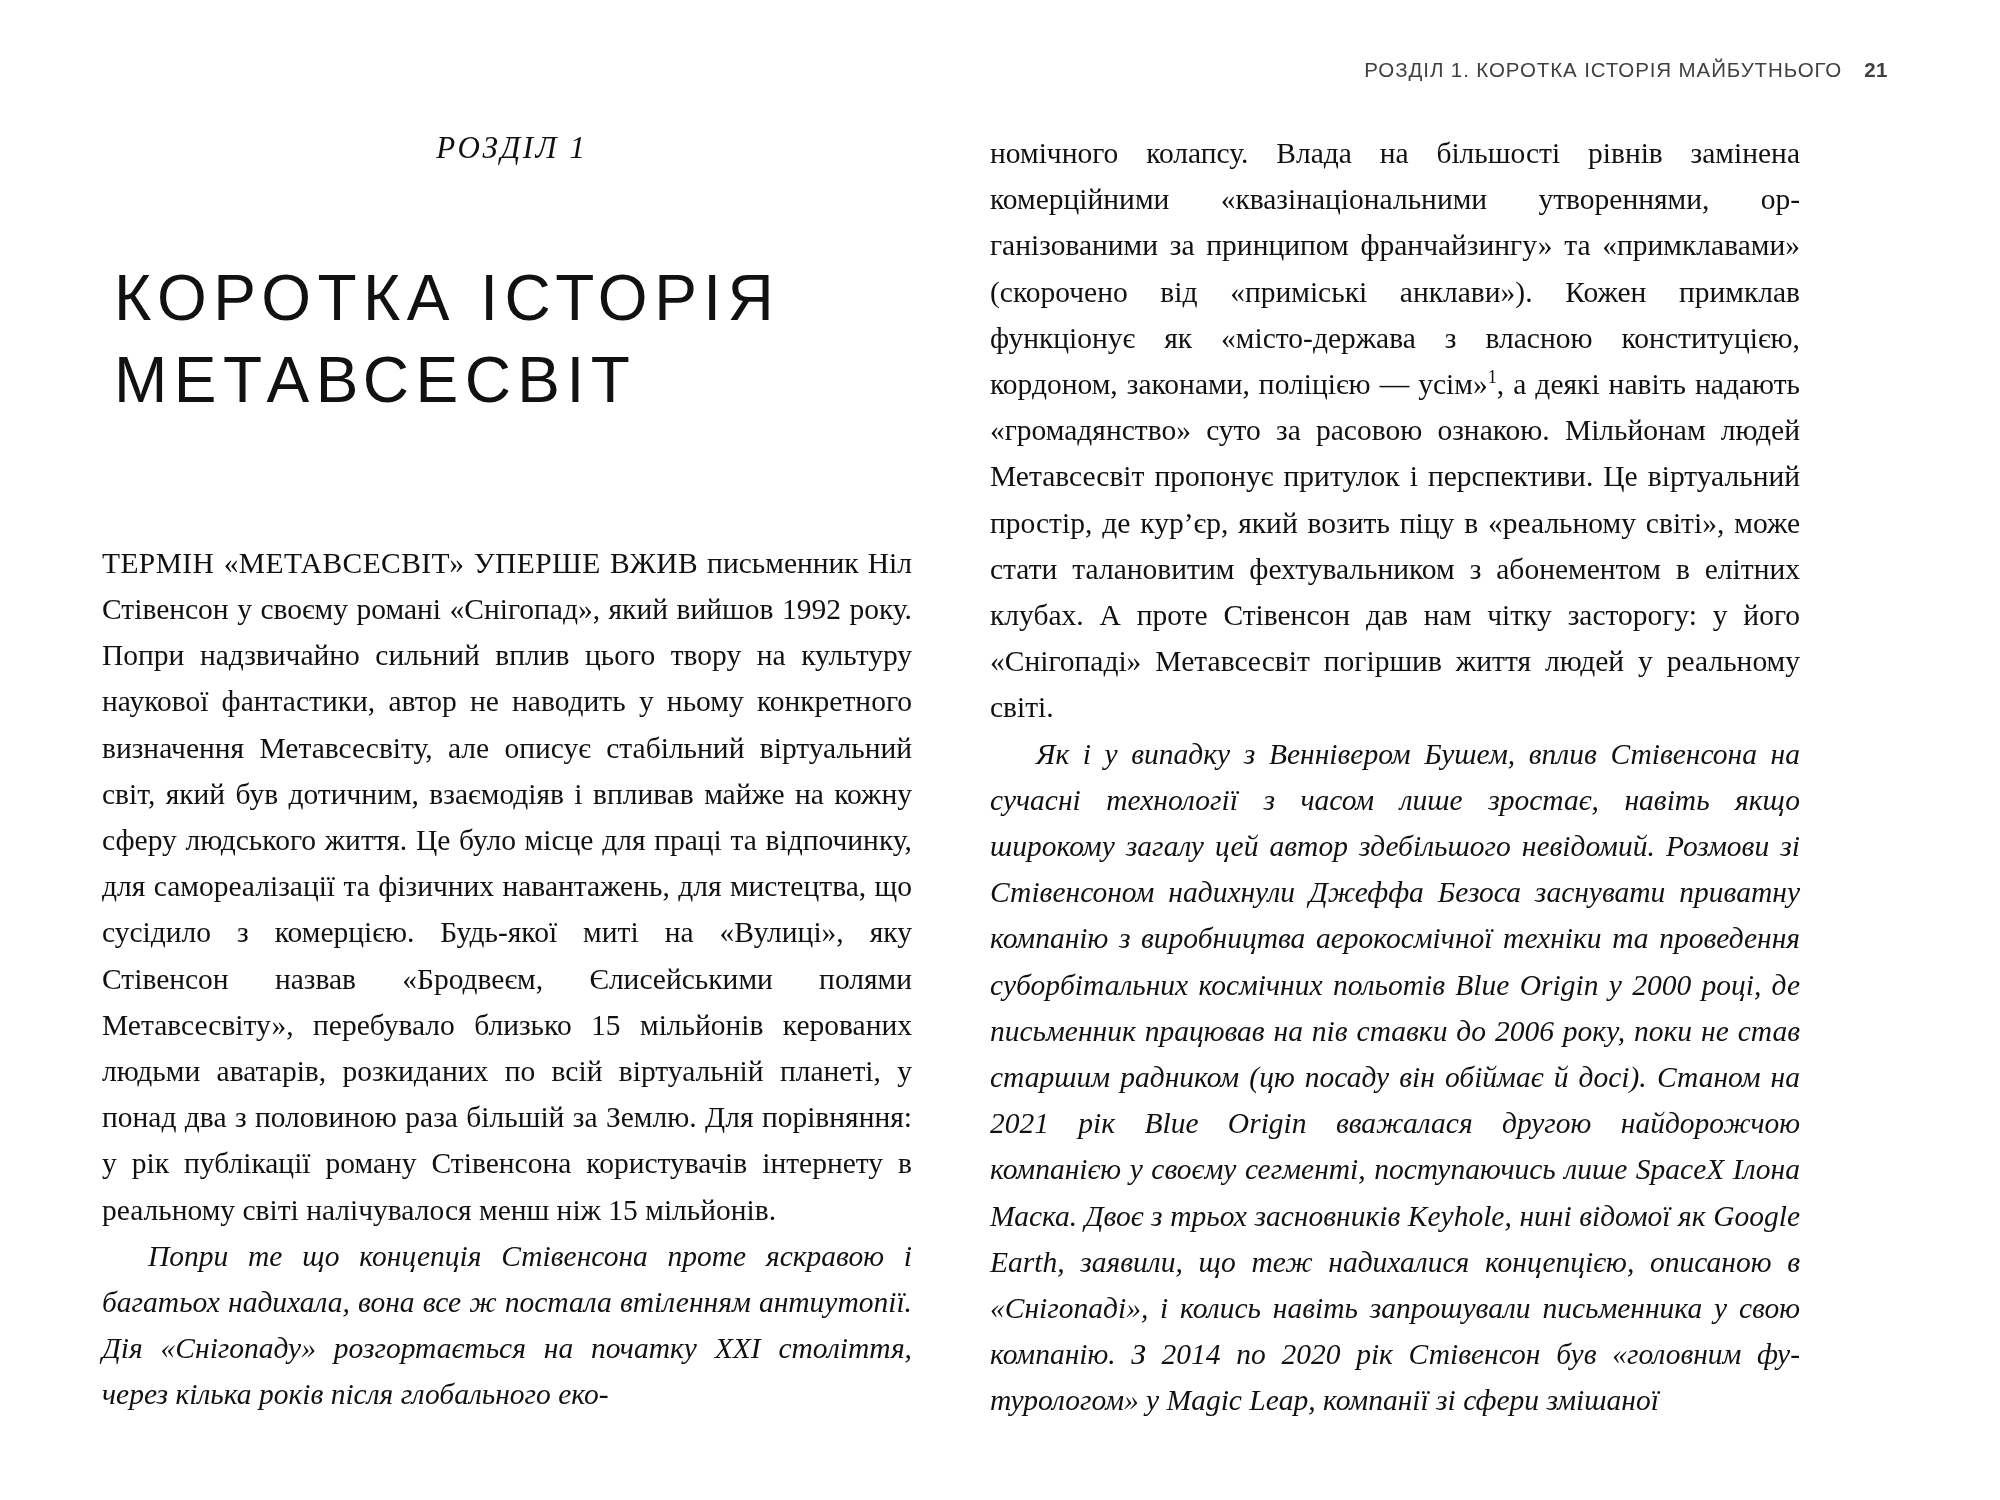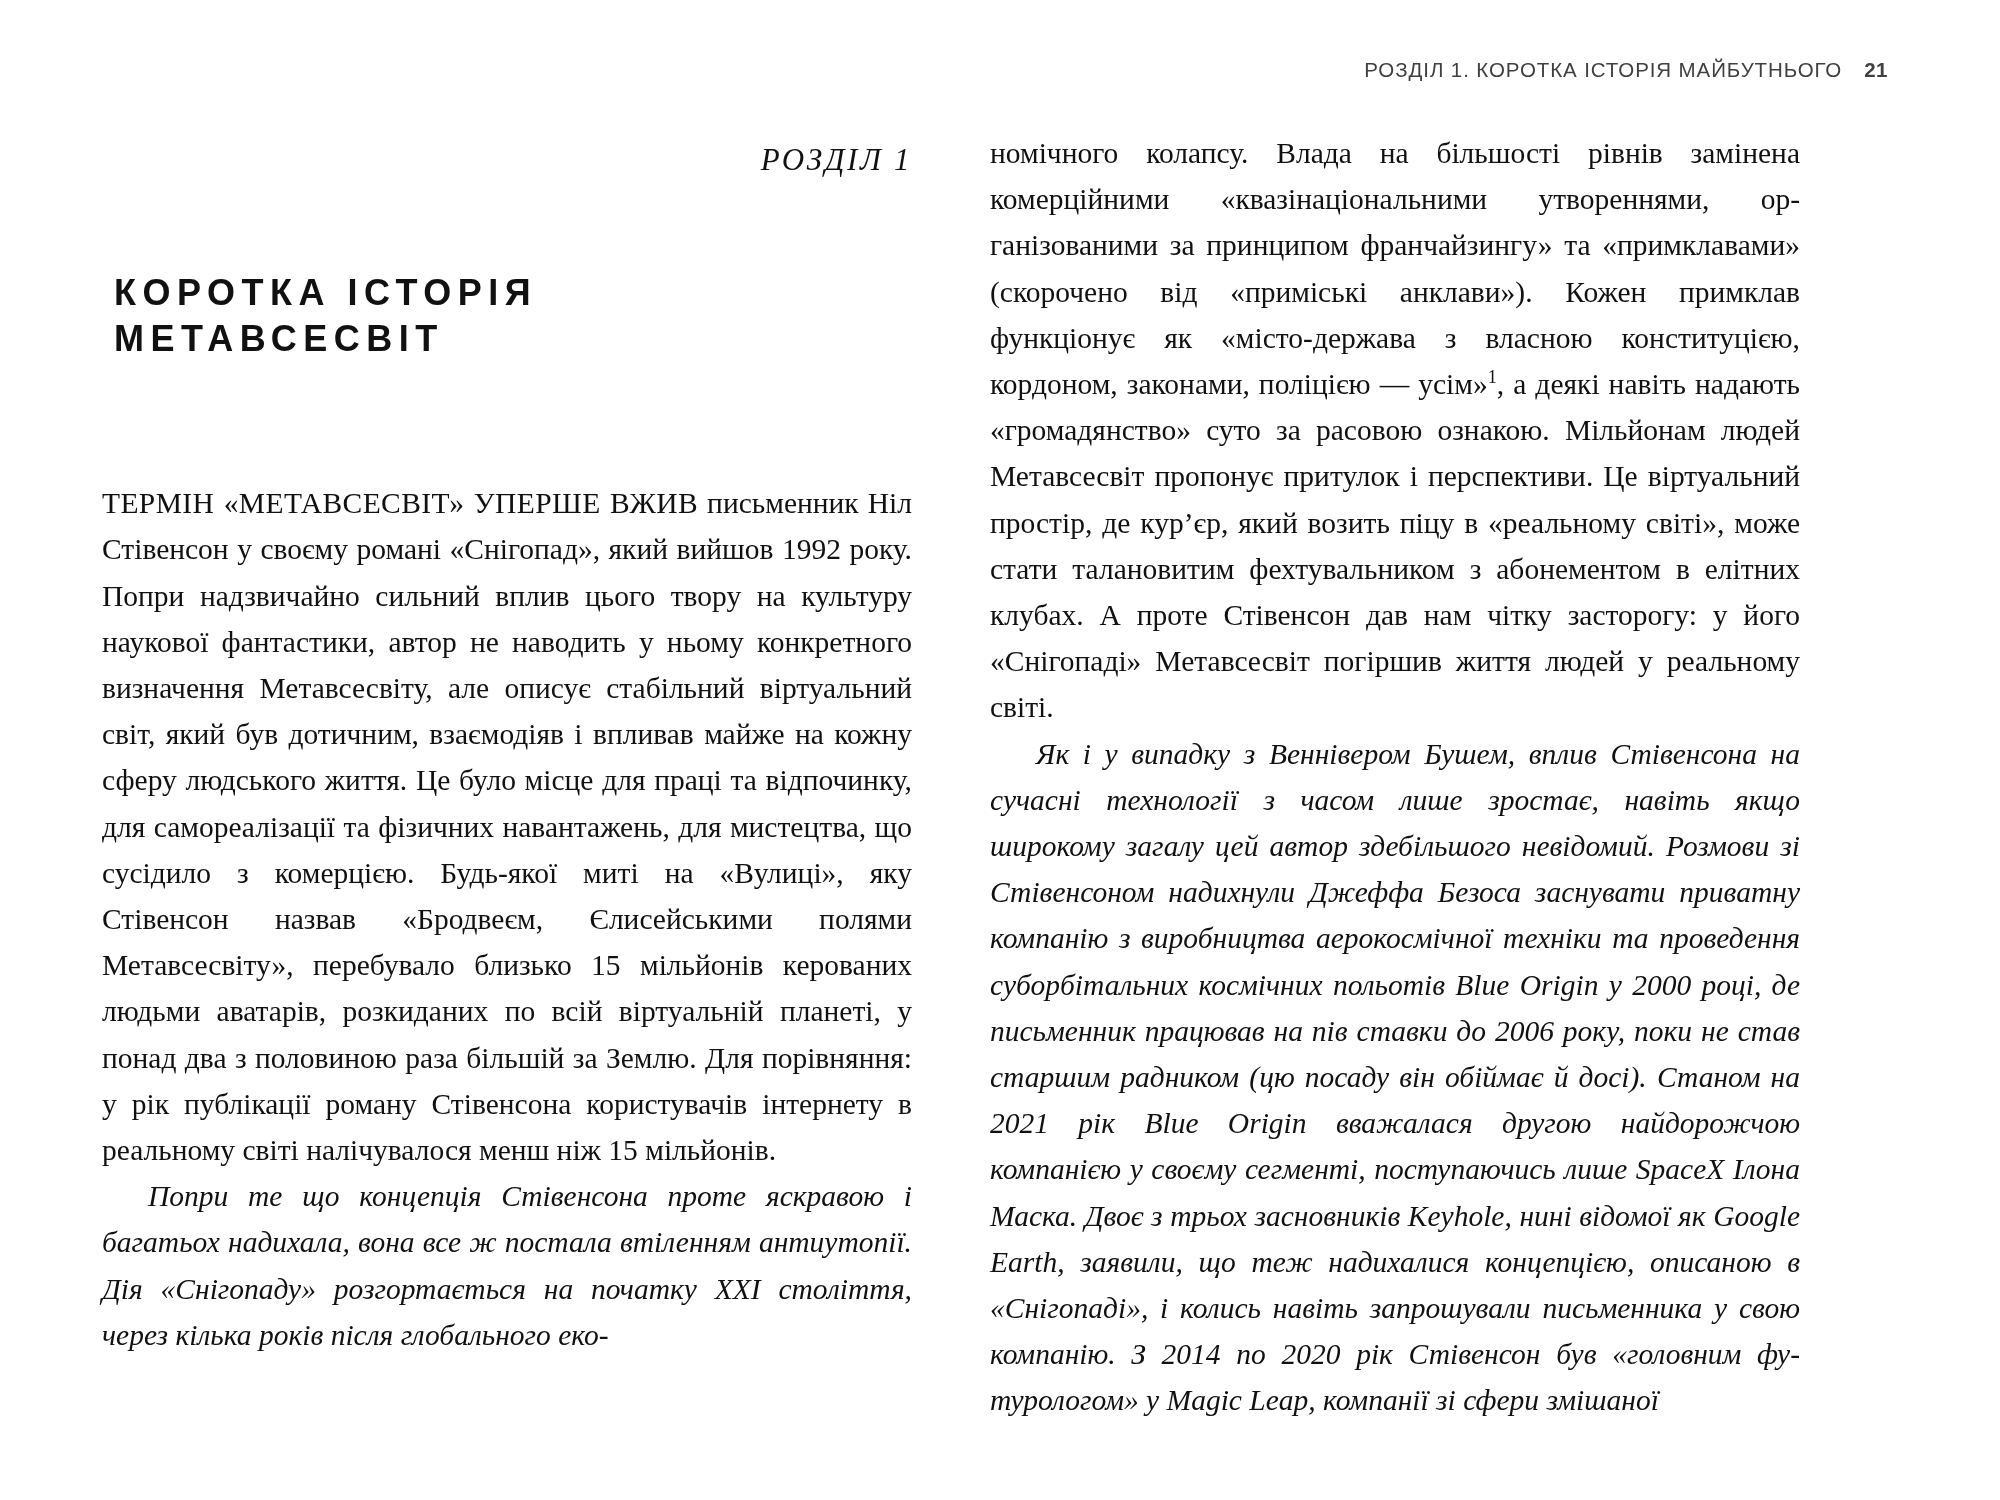--- a/index.html
+++ b/index.html
@@ -46,28 +46,28 @@
   }
   .col {
     width: 810px;
     position: relative;
   }
   .chapter-label {
     font-family: "Liberation Serif", serif;
     font-style: italic;
     font-size: 31px;
     letter-spacing: 2.6px;
-    text-align: right;
-    margin: 12px 0 92px 0;
+    text-align: center;
+    margin: 0 0 92px 0;
     padding-left: 10px;
   }
   .chapter-title {
     font-family: "Liberation Sans", sans-serif;
-    font-weight: bold;
-    font-size: 36px;
+    font-weight: normal;
+    font-size: 64px;
     line-height: 1.28;
     letter-spacing: 6.5px;
     margin: 0 0 118px 0;
     padding-left: 12px;
   }
   p.body {
     margin: 0;
     font-size: 29.5px;
     line-height: 46.2px;
     text-align: justify;

